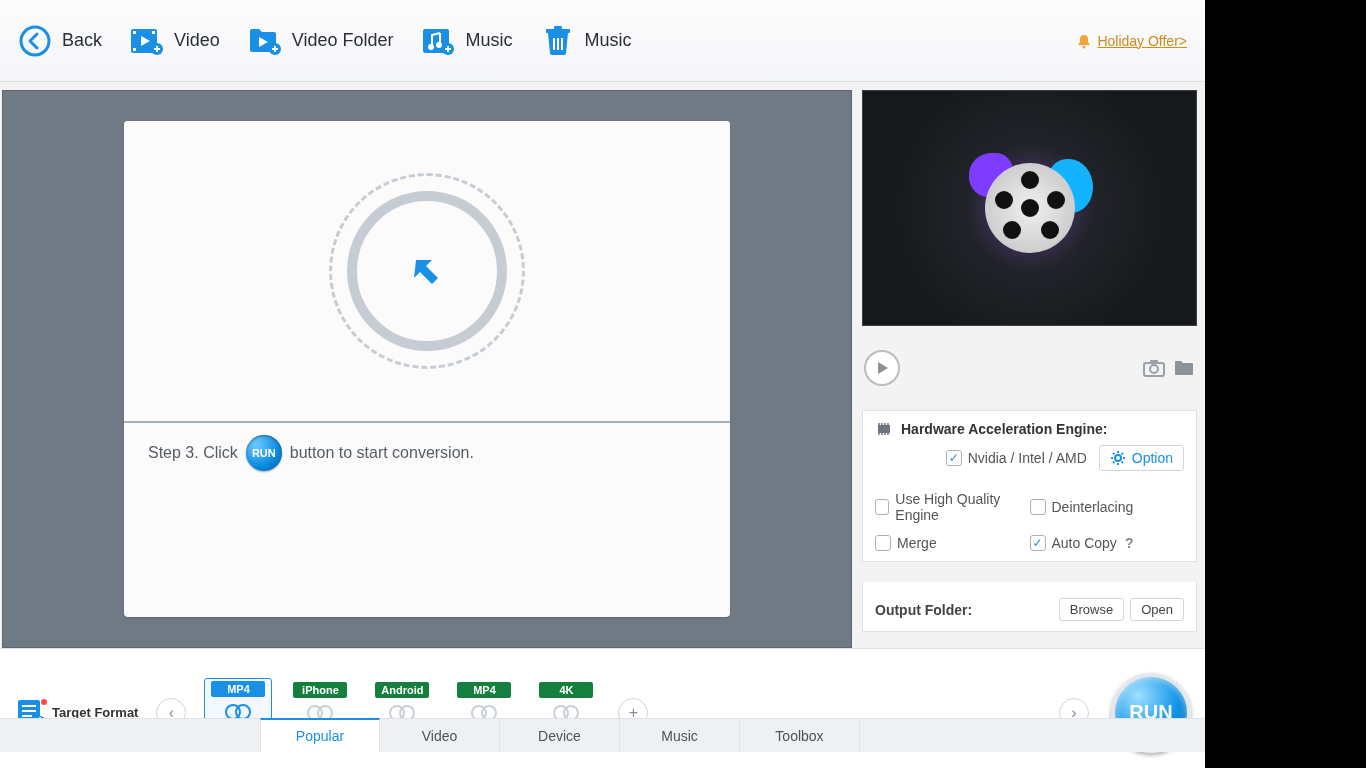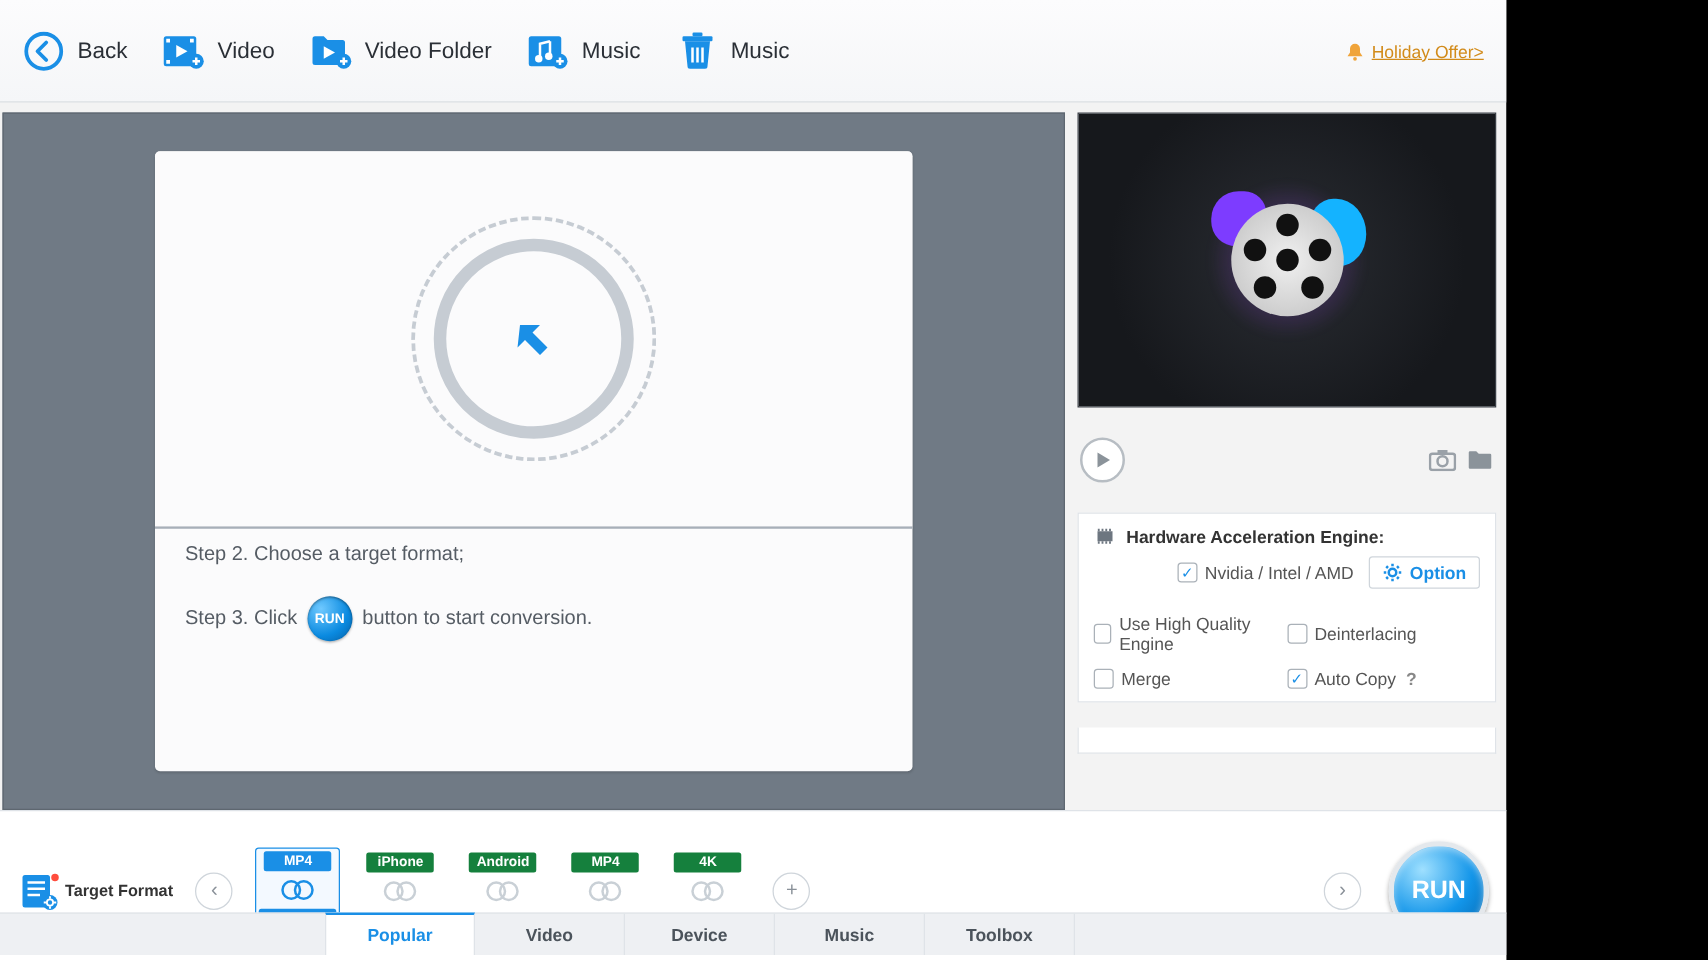--- a/index.html
+++ b/index.html
@@ -37,21 +37,21 @@
 .preview-ctrl { display:flex; align-items:center; gap:8px; padding:4px 2px; }
 .play-btn { width:36px; height:36px; border-radius:50%; border:2px solid #b7bdc3; display:flex; align-items:center; justify-content:center; cursor:pointer; background:#fff; }
 .preview-ctrl .spacer { flex:1; }
 .mini-icon { color:#9aa1a8; cursor:pointer; }
 
 .panel { background:#fff; border:1px solid #dfe3e8; padding:10px 12px; font-size:14px; color:#444; }
 .panel-head { display:flex; align-items:center; gap:8px; font-weight:bold; color:#333; margin-bottom:8px; }
 .hw-row { display:flex; align-items:center; justify-content:flex-end; gap:12px; margin-bottom:10px; }
 .chk { display:flex; align-items:center; gap:6px; color:#555; cursor:pointer; }
 .chkbox { width:16px; height:16px; border:1px solid #aab1b8; border-radius:3px; background:#fff; display:flex; align-items:center; justify-content:center; font-size:12px; color:#1a8fe6; }
-.opt-btn { display:flex; align-items:center; gap:6px; border:1px solid #cfd5db; padding:4px 10px; border-radius:3px; color:#1a8fe6; font-weight:700; cursor:pointer; background:#fff; }
+.opt-btn { display:flex; align-items:center; gap:6px; border:1px solid #cfd5db; padding:4px 10px; border-radius:3px; color:#1a8fe6; font-weight:400; cursor:pointer; background:#fff; }
 .grid2 { display:grid; grid-template-columns:1fr 1fr; row-gap:12px; margin-top:20px; }
 .outrow { display:flex; justify-content:space-between; align-items:center; margin-top:6px; }
 .outbtn { border:1px solid #d0d5db; padding:3px 10px; border-radius:3px; cursor:pointer; font-size:13px; background:#fff; color:#444; }
 .outpath { font-size:13px; color:#666; margin-top:4px; }
 
 
 .bottom { background:#fff; border-top:1px solid #dfe3e8; padding:8px 14px 0; display:flex; align-items:center; gap:18px; height:120px; position:relative; }
 .tf { display:flex; align-items:center; gap:4px; font-size:13px; font-weight:bold; color:#333;text-align:center; }
 .nav-circ { width:30px; height:30px; border-radius:50%; border:1px solid #cfd5db; background:#fff; display:flex; align-items:center; justify-content:center; cursor:pointer; color:#8a9199; font-size:16px; }
 .fmt-list { display:flex; gap:14px; align-items:center; }
@@ -60,21 +60,21 @@
 .fmt-head { height:16px; font-size:11px; color:#fff; background:#15803d; display:flex; align-items:center; justify-content:center; border-radius:2px; margin:0 6px; }
 .fmt.selected .fmt-head { background:#1a8fe6; }
 .fmt-body { height:30px; display:flex; align-items:center; justify-content:center; color:#c9d0d6; }
 .fmt.selected .fmt-body { color:#1a8fe6; }
 .fmt-foot { font-size:11px; color:#6d7680; padding:2px 0 4px; }
 .fmt.selected .fmt-foot { background:#1a8fe6; color:#fff; margin:0 2px 2px; border-radius:2px; }
 .nav-right-zone { margin-left:auto; display:flex; align-items:center; gap:22px; }
 .run-big { width:80px; height:80px; border-radius:50%; background:radial-gradient(circle at 32% 26%,#9fe0ff,#1295e9 55%,#0563aa); color:#fff; font-weight:bold; font-size:20px; display:flex; align-items:center; justify-content:center; cursor:pointer; box-shadow:0 2px 4px rgba(0,0,0,.35),inset 0 2px 6px rgba(255,255,255,.5); border:4px solid #e4e8ec; }
 
 
-.tabs { position:absolute; left:0; right:0; bottom:4px; height:34px; background:#eef0f3; border-top:1px solid #dfe3e8; display:flex; padding-left:260px;font-weight:bold; }
+.tabs { position:absolute; left:0; right:0; bottom:16px; height:34px; background:#eef0f3; border-top:1px solid #dfe3e8; display:flex; padding-left:260px; }
 .tab { width:120px; display:flex; align-items:center; justify-content:center; font-size:14px; color:#4b535b; border-right:1px solid #dfe3e8; cursor:pointer; }
 .tab:first-child { border-left:1px solid #dfe3e8; }
 .tab.active { background:#fff; color:#1a8fe6; border-top:2px solid #1a8fe6; margin-top:-1px; }
 
 
 svg { display:block; }
 </style>
 </head>
 <body>
 
@@ -156,21 +156,20 @@
     <div class="drop-wrap">
       <div class="drop-card">
         <div class="drop-top">
           <div class="ring">
             <svg width="42" height="42" viewBox="0 0 42 42">
                 <path d="M10 10h16l-6 6 12 12-6 6-12-12-6 6z" fill="#1a8fe6"></path>
               </svg>
           </div>
         </div>
         <div class="step-sep"></div>
-        <div class="step">Step 2. Choose a target format;</div>
         <div class="step">
           <span>Step 3. Click</span>
           <span class="run-ball">RUN</span>
           <span>button to start conversion.</span>
         </div>
       </div>
     </div>
 
     <div class="side">
       <div class="preview">
@@ -248,20 +247,27 @@
             </label>
           <label class="chk">
               <span class="chkbox">✓</span>
               <span>Auto Copy</span>
               <span style="font-weight:bold;color:#888;margin-left:2px">?</span>
             </label>
         </div>
       </div>
 
       <div class="panel" style="border-top:none">
+        <div class="outrow">
+          <span style="font-weight:bold">Output Folder:</span>
+          <div style="display:flex;gap:6px">
+            <div class="outbtn">Browse</div>
+            <div class="outbtn">Open</div>
+          </div>
+        </div>
       </div>
     </div>
   </div>
 
   <div class="bottom">
     <div class="tf">
       <svg width="34" height="34" viewBox="0 0 34 34">
           <rect x="4" y="4" width="22" height="26" rx="2" fill="#1a8fe6"></rect>
           <rect x="8" y="9" width="14" height="2" fill="#fff"></rect>
           <rect x="8" y="14" width="14" height="2" fill="#fff"></rect>

